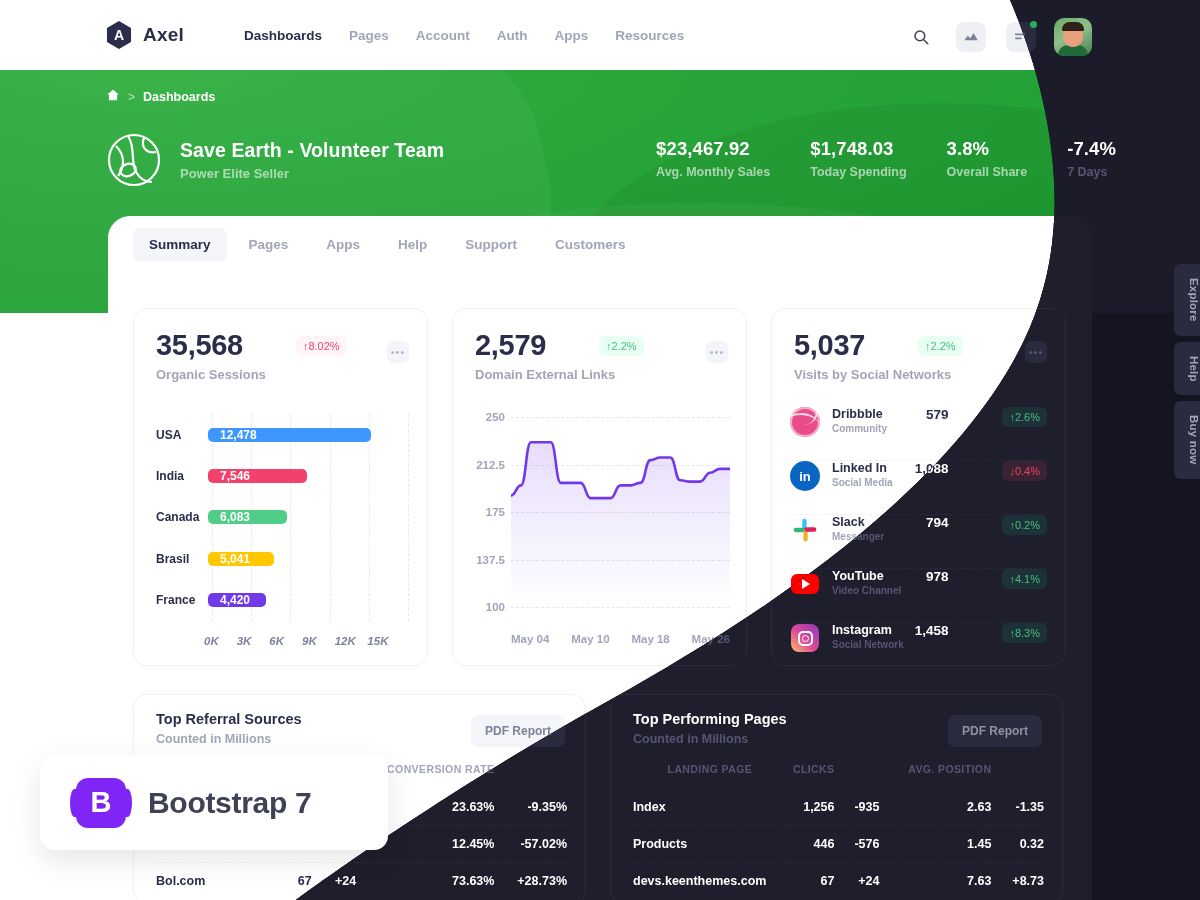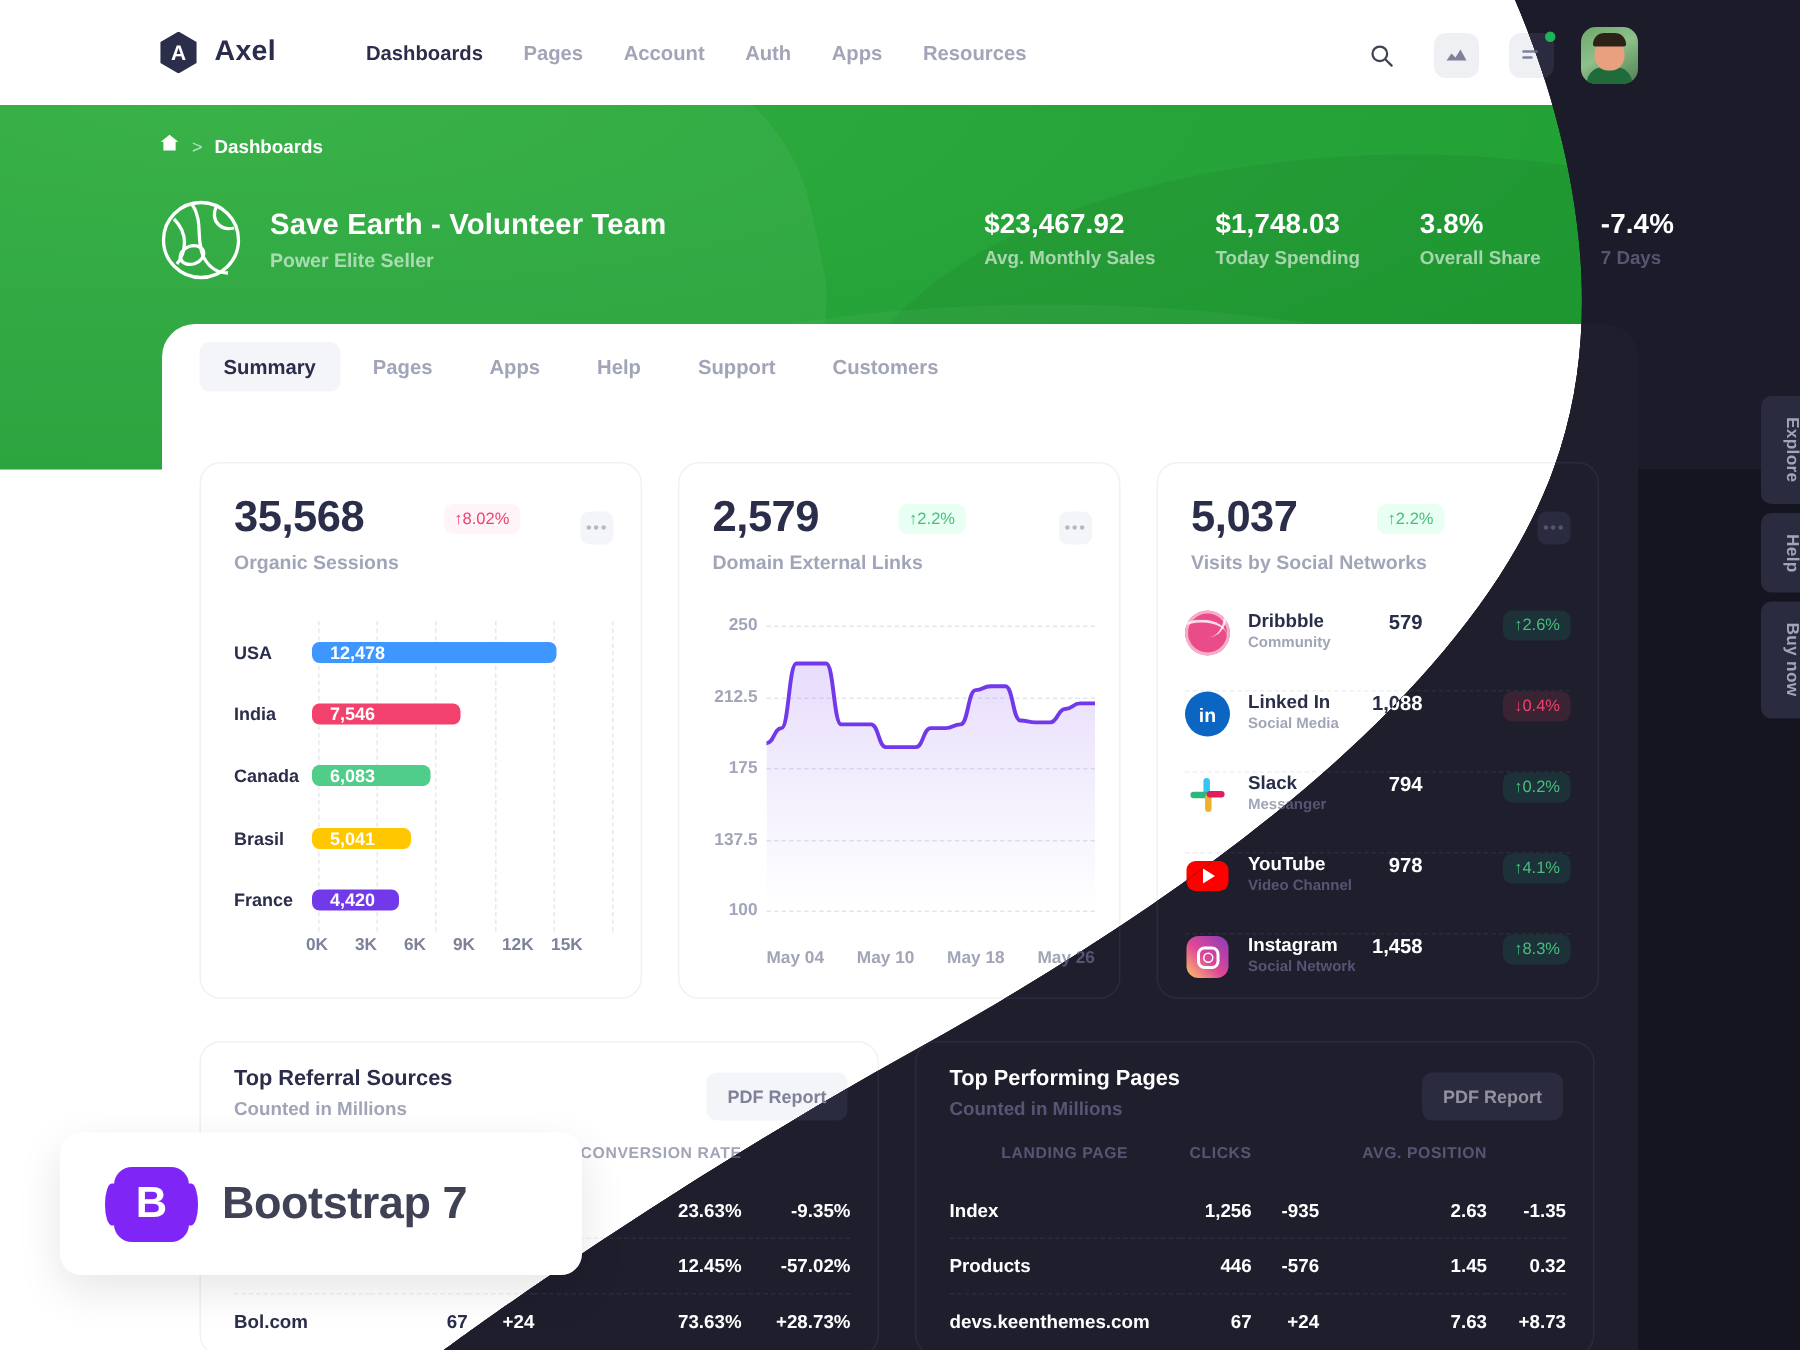--- a/index.html
+++ b/index.html
@@ -112,21 +112,21 @@
   }
 
   
   .barchart { position: absolute; left: 16px; top: 105px; width: 262px; height: 235px; }
   .bc-grid { position: absolute; left: 62px; top: 0; right: 4px; bottom: 28px; }
   .bc-gl { position: absolute; top: 0; bottom: 0; width: 0; border-left: 1px dashed #e8e8ed; }
   .bc-rows { position: absolute; left: 0; top: 0; right: 4px; bottom: 28px; display: flex; flex-direction: column; justify-content: space-around; }
   .bc-row { display: flex; align-items: center; height: 26px; }
   .bc-lbl { width: 58px; text-align: left; padding-left: 6px; font-size: 12px; font-weight: bold; color: #2b2e4a; }
   .bc-bar { height: 14px; border-radius: 5px; display: flex; align-items: center; color: #fff; font-size: 12px; font-weight: bold; padding-left: 12px; }
-  .bc-xaxis { position: absolute; left: 62px; right: 4px; bottom: 13px; display: flex; }
+  .bc-xaxis { position: absolute; left: 62px; right: 4px; bottom: 2px; display: flex; font-style: italic; }
   .bc-tick { flex: 1; font-size: 11.5px; font-weight: bold; color: #7e8299; text-align: left; margin-left: -8px; }
 
   
   .linechart { position: absolute; left: 10px; top: 108px; width: 275px; height: 232px; }
   .lc-y { position: absolute; left: 6px; top: 0; width: 36px; height: 190px; }
   .lc-ylbl { position: absolute; right: 0; font-size: 11.5px; font-weight: 600; color: #a1a5b7; transform: translateY(-50%); }
   .lc-plot { position: absolute; left: 48px; top: 0; right: 8px; height: 190px; }
   .lc-gl { position: absolute; left: 0; right: 0; height: 0; border-top: 1px dashed #e4e6ef; }
   .lc-x { position: absolute; left: 48px; right: 8px; bottom: 4px; display: flex; justify-content: space-between; }
   .lc-xlbl { font-size: 11.5px; font-weight: 600; color: #a1a5b7; }

